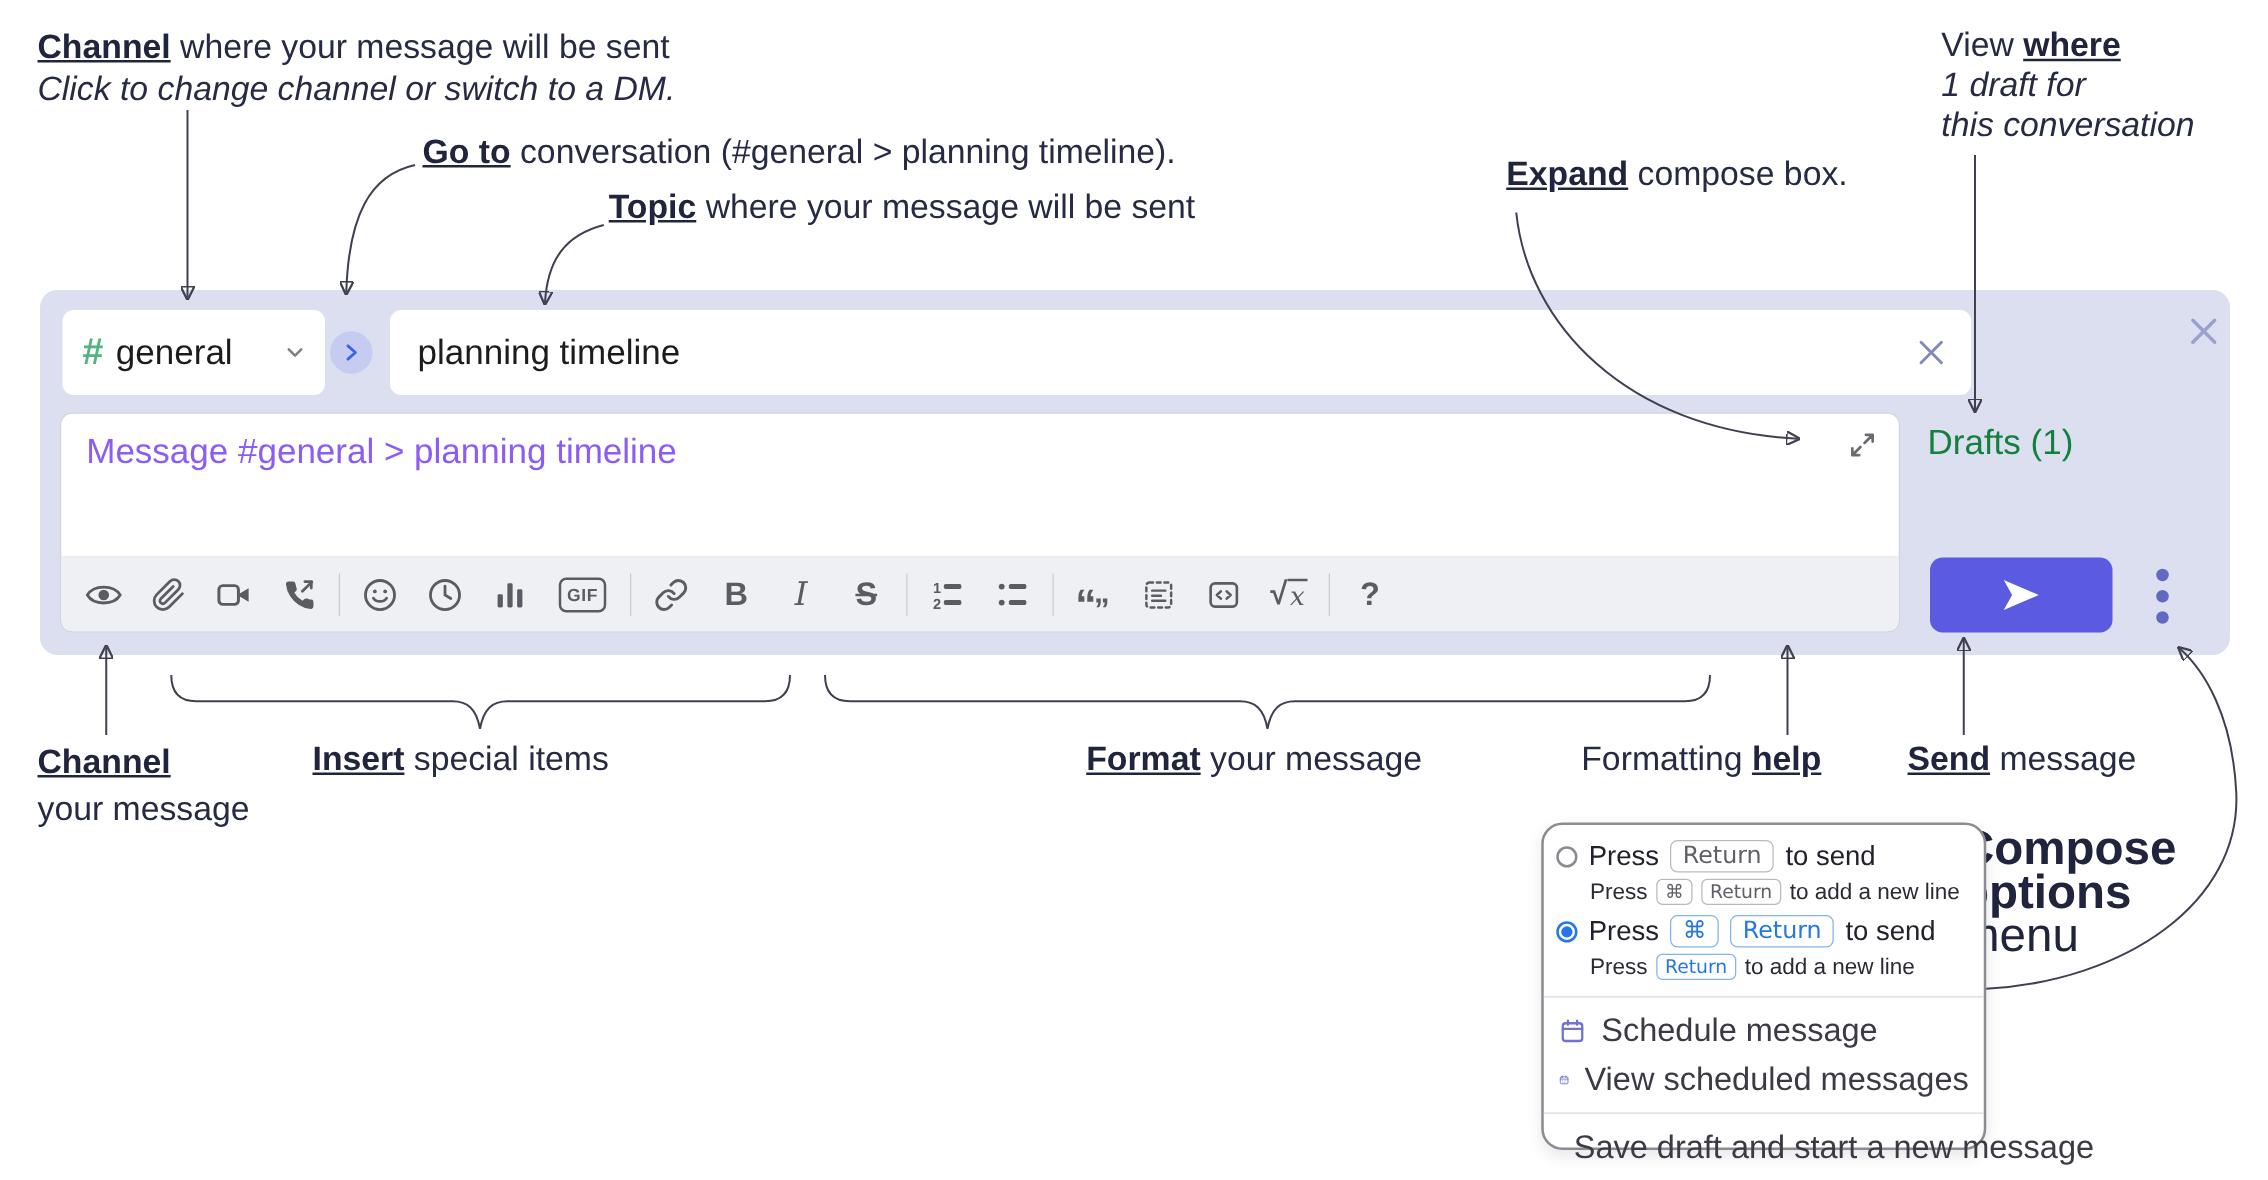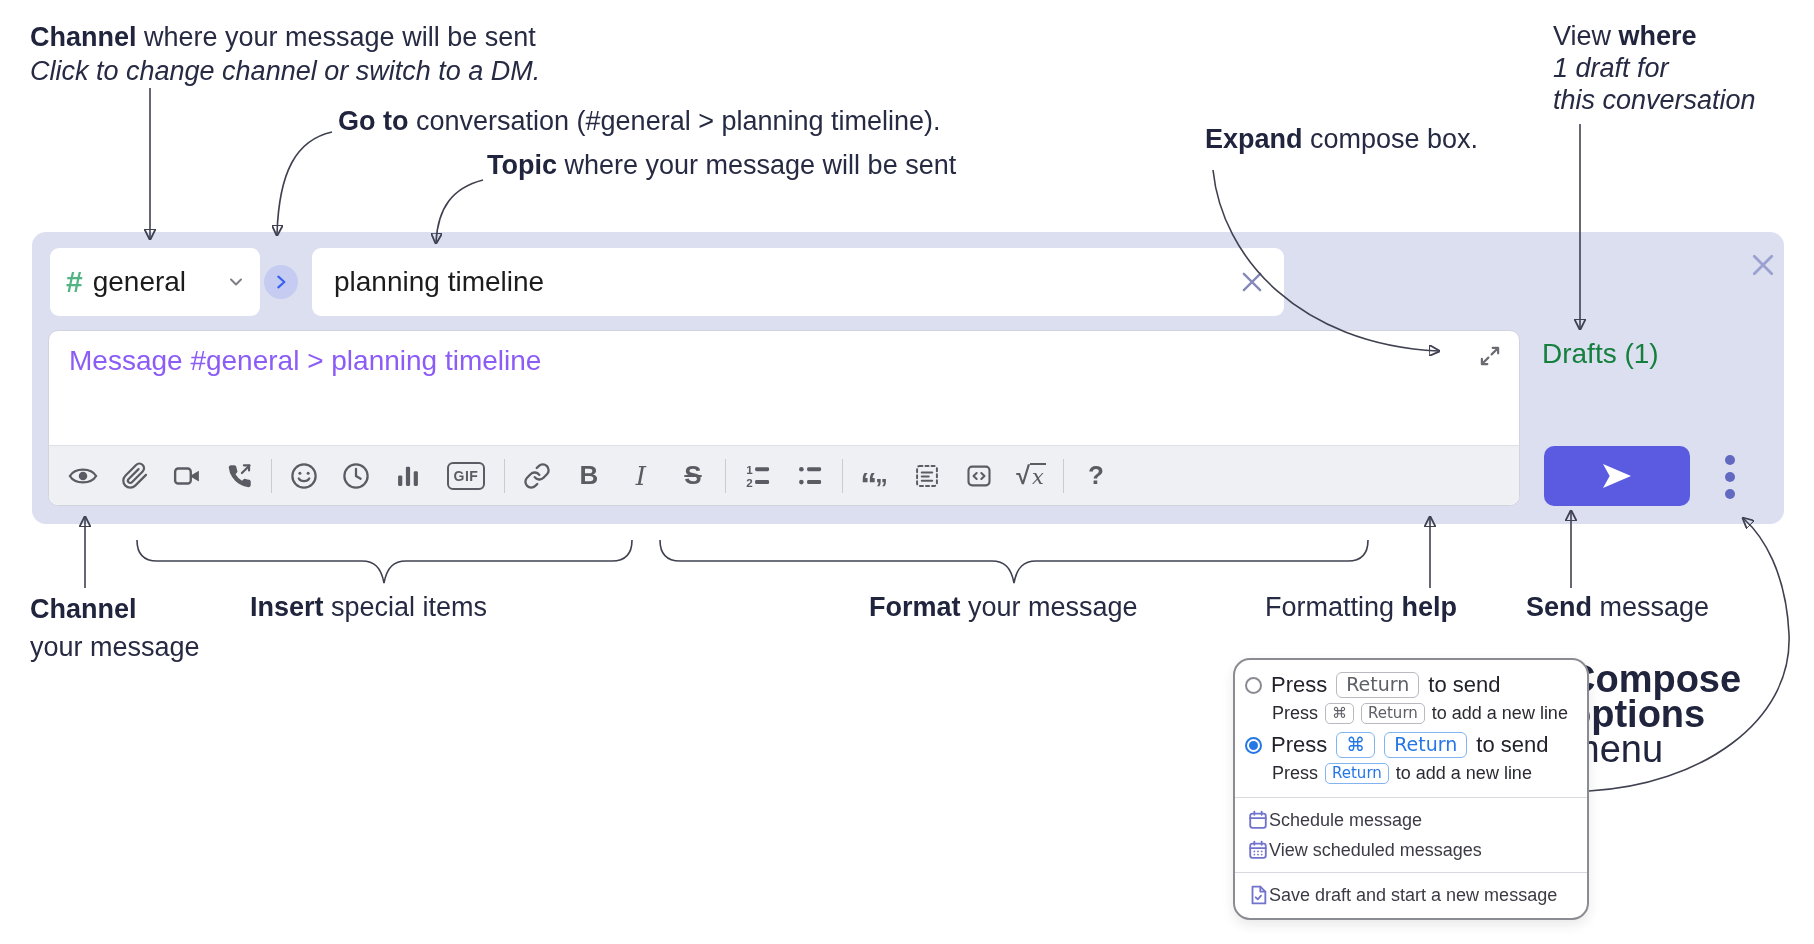--- a/index.html
+++ b/index.html
@@ -2,35 +2,35 @@
 <html><head>
 <meta charset="utf-8">
 <style>
   html,body{margin:0;padding:0;background:#fff;}
   #canvas{position:relative;width:1814px;height:944px;background:#ffffff;overflow:hidden;
           font-family:"Liberation Sans",sans-serif;color:#262a42;}
   .abs{position:absolute;}
   svg{display:block;}
   
   .ann{font-size:27px;line-height:34px;color:#262a42;white-space:nowrap;}
-  .ann .b{font-weight:700;color:#20243c;}
+  .ann .b{font-weight:700;color:#20243c;text-decoration:underline;}
   .ann .i{font-style:italic;}
   
   #overlay{position:absolute;left:0;top:0;width:1814px;height:944px;pointer-events:none;z-index:5;}
   #overlay path{stroke:#3f4150;stroke-width:1.6;fill:none;}
   
   .panel{left:32px;top:232px;width:1752px;height:292px;background:#dbdff0;border-radius:14px;}
   .pill{left:50px;top:248px;width:210px;height:68px;background:#fff;border-radius:9px;
         display:flex;align-items:center;gap:10px;padding:0 14px 0 16px;box-sizing:border-box;cursor:pointer;}
   .pill .hash{font-size:30px;font-weight:700;color:#53b483;}
   .pill .cname{font-size:28px;color:#1d1c1d;}
   .pill .chev{margin-left:auto;}
   .gobtn{left:264px;top:265px;width:34px;height:34px;border-radius:50%;background:#c6ccf1;
          display:flex;align-items:center;justify-content:center;cursor:pointer;}
-  .topic{left:312px;top:248px;width:972px;height:68px;background:#fff;border-radius:9px;
+  .topic{left:312px;top:248px;width:1265px;height:68px;background:#fff;border-radius:9px;
          display:flex;align-items:center;padding:0 18px 0 22px;box-sizing:border-box;}
   .topic .tval{font-size:28px;color:#1d1c1d;flex:1;}
   .iconbtn{cursor:pointer;display:flex;align-items:center;justify-content:center;}
   .panel-close{left:1744px;top:246px;width:38px;height:38px;}
   .msgbox{left:48px;top:330px;width:1472px;height:176px;background:#fff;border:1px solid #d2d4dd;
           border-radius:10px;box-sizing:border-box;}
   .placeholder{position:absolute;left:20px;top:14px;font-size:28px;color:#8b5cf6;}
   .expand-ic{position:absolute;right:16px;top:12px;}
   .strip{position:absolute;left:0;right:0;bottom:0;height:60px;background:#eff0f4;border-top:1px solid #e0e1e7;
          border-radius:0 0 10px 10px;display:flex;align-items:center;gap:12px;padding-left:14px;box-sizing:border-box;}
@@ -55,21 +55,21 @@
   .opt{display:flex;align-items:center;gap:9px;padding:2px 12px 2px 10px;font-size:22px;color:#22222c;white-space:nowrap;}
   .sub{display:flex;align-items:center;gap:7px;padding:3px 12px 6px 37px;font-size:18px;color:#2a2a33;white-space:nowrap;}
   .key{border:1.6px solid #b9bac0;border-radius:6px;padding:0px 9px 2px;color:#5f6067;background:#fff;
        font-size:19px;font-family:"DejaVu Sans",sans-serif;}
   .key.small{font-size:15px;padding:0 6px 1px;border-radius:5px;}
   .key.blue{color:#2577e6;border-color:#82b4f0;}
   .radio{width:17px;height:17px;border-radius:50%;border:2px solid #8a8a92;box-sizing:border-box;flex:0 0 auto;cursor:pointer;}
   .radio.sel{border-color:#2577e6;display:flex;align-items:center;justify-content:center;}
   .radio.sel::after{content:"";width:9px;height:9px;border-radius:50%;background:#2577e6;}
   .pdiv{height:1px;background:#d8d8de;margin:7px 0;}
-  .mitem{display:flex;align-items:center;gap:0;padding:4px 12px;font-size:18px;color:#3c3b45;white-space:nowrap;cursor:pointer;}
+  .mitem{display:flex;align-items:center;gap:12px;padding:4px 12px;font-size:26px;color:#3c3b45;white-space:nowrap;cursor:pointer;}
   .compose-label{left:1568px;top:662px;font-size:38px;line-height:35px;color:#20243c;}
   .compose-label .b{font-weight:700;}
 </style>
 </head>
 <body>
 
 <div id="canvas">
 
   <svg id="overlay" viewBox="0 0 1814 944">
     <defs>

